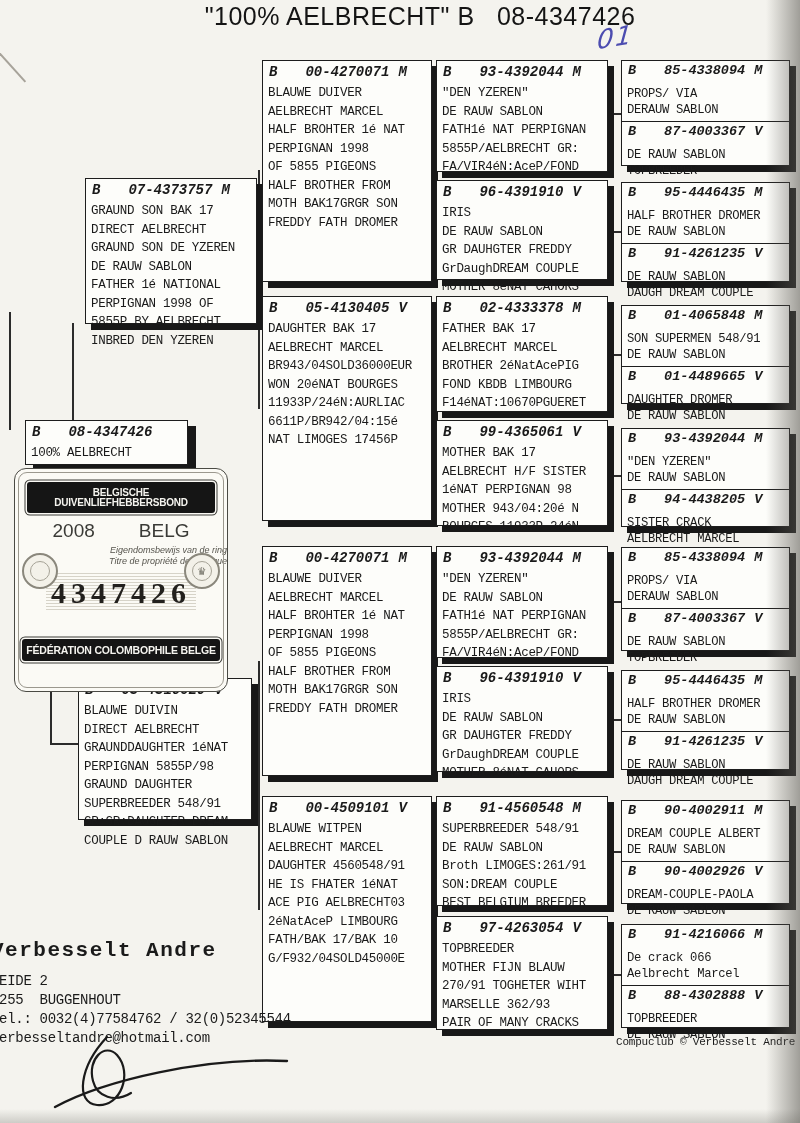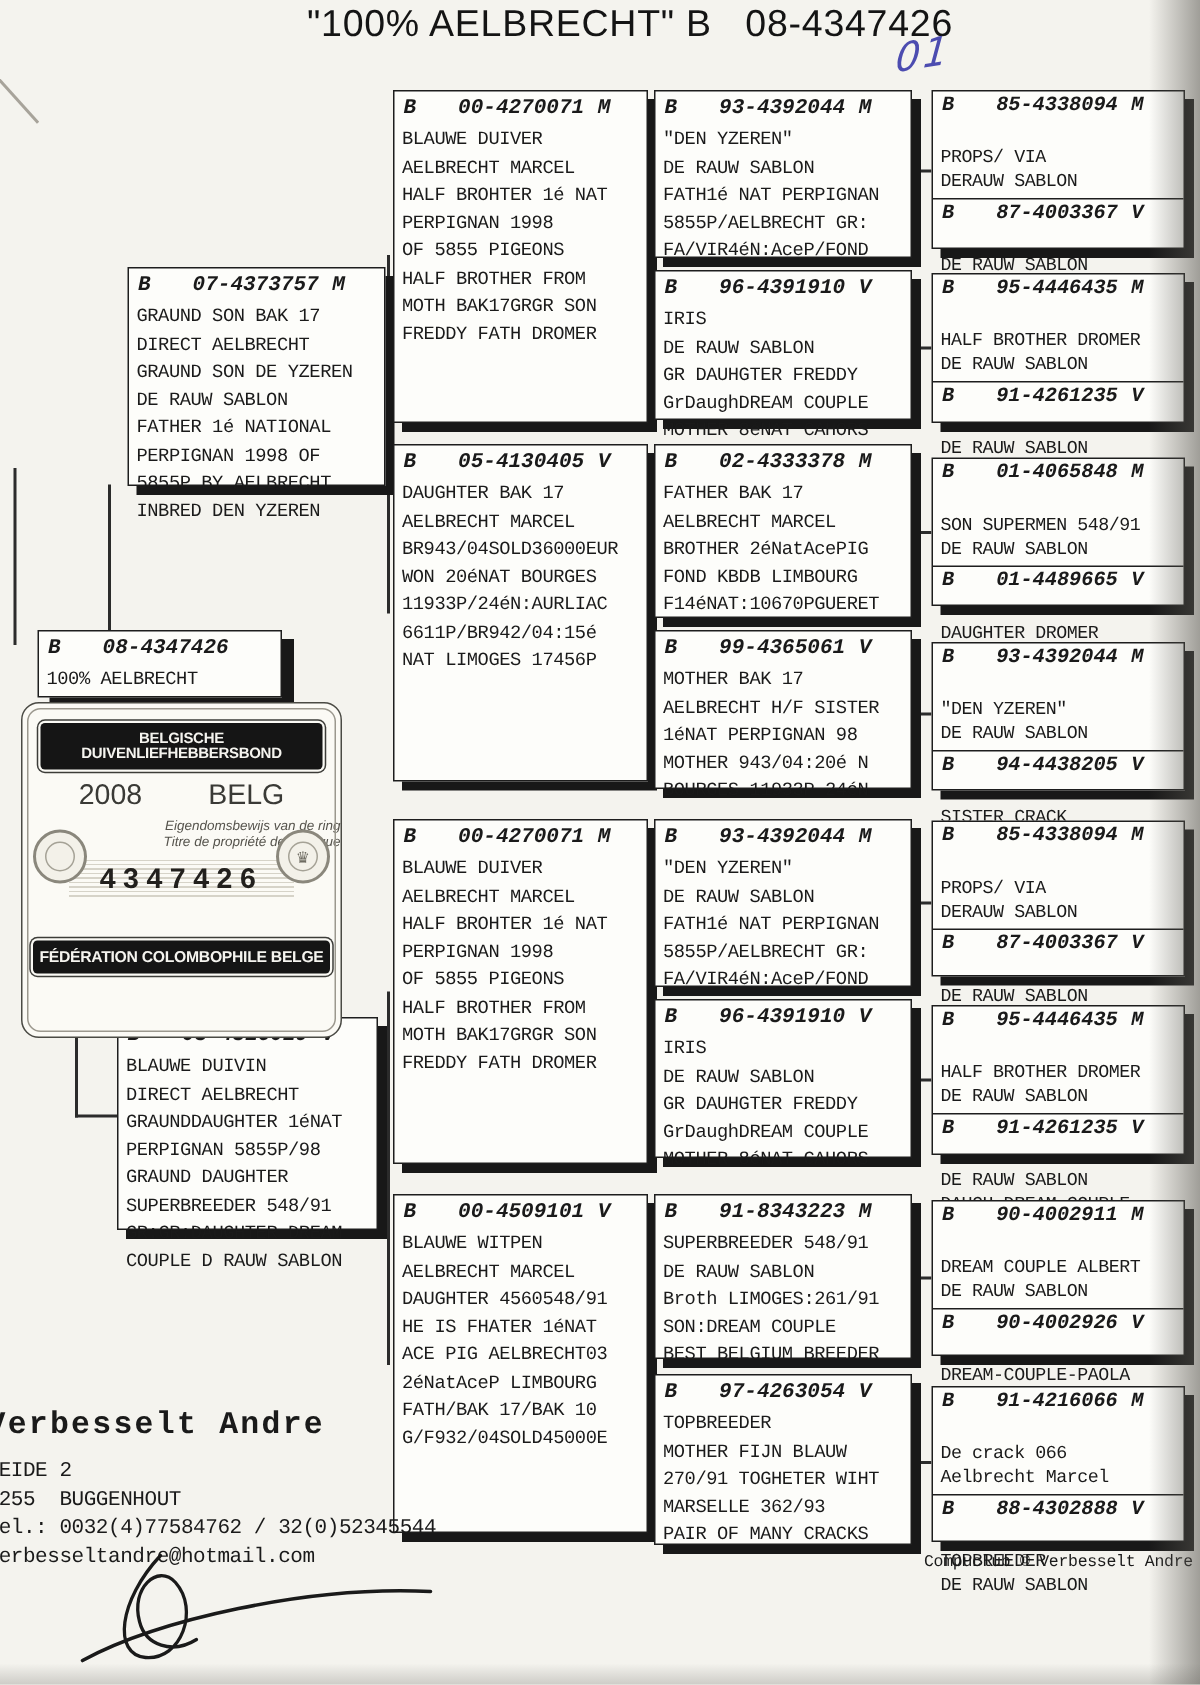--- a/index.html
+++ b/index.html
@@ -33,21 +33,21 @@
     font-size:14px;line-height:17px;white-space:pre;}
   .bh .c{margin-right:28px;margin-left:1px;}
   .bh .s{margin-left:9px;}
   .bb{font-size:12.5px;line-height:18.5px;letter-spacing:-.3px;
     white-space:pre-line;margin-top:3px;}
   
   .pbox.pair{padding:0;}
   .pair .half{padding:2px 4px 3px 5px;}
   .pair .half.second{border-top:1.5px solid #1d1d1d;}
   .pair .bh{font-size:13.5px;line-height:16px;}
-  .pair .bb{font-size:12.2px;line-height:15.5px;margin-top:19px;}
+  .pair .bb{font-size:12.2px;line-height:15.5px;margin-top:8px;}
   
   .vline,.hline{position:absolute;background:#2b2b2b;z-index:1;}
   .vline{width:1.5px;}
   .hline{height:1.5px;}
   
   .stamp{position:absolute;left:14px;top:468px;width:214px;height:224px;
     background:#fbfaf5;border:1.6px solid #4a4a44;border-radius:12px;
     box-sizing:border-box;z-index:3;}
   .stamp::before{content:"";position:absolute;inset:3px;border:1px solid #9b988e;
     border-radius:9px;pointer-events:none;}
@@ -57,21 +57,21 @@
     letter-spacing:-.2px;line-height:1;padding:6px 0 5px;border-radius:3px;
     box-shadow:0 0 0 1.5px #fbfaf5,0 0 0 2.5px #3c3c38;}
   .stamp-banner.bottom{width:198px;margin-top:27px;font-size:10.5px;}
   .stamp-year{display:flex;justify-content:center;gap:44px;margin-top:7px;
     font-family:"Liberation Sans",sans-serif;font-size:19px;color:#3a3a36;}
   .stamp-sub{margin-top:3px;text-align:right;color:#55534c;
     font-family:"Liberation Sans",sans-serif;font-style:italic;
     font-size:9px;line-height:11px;}
   .stamp-numbox{width:150px;margin:6px auto 0;padding:3px 0 2px;text-align:center;
     background:repeating-linear-gradient(0deg,#fbfaf5 0 2px,#d6d3c8 2px 3px);
-    font-family:Liberation Sans, sans-serif;font-weight:700;font-size:19px;
+    font-family:Liberation Serif, serif;font-weight:700;font-size:30px;
     letter-spacing:5px;color:#22201d;}
   .stamp-orn{position:absolute;width:32px;height:32px;border:2px solid #8a877c;
     border-radius:50%;top:84px;display:flex;align-items:center;justify-content:center;
     color:#6e6c62;font-size:15px;background:#f3f1e9;}
   .stamp-orn.left{left:7px;}
   .stamp-orn.right{right:7px;}
   .stamp-orn .inner{width:18px;height:18px;border:1px solid #a5a296;border-radius:50%;
     display:flex;align-items:center;justify-content:center;font-size:13px;}
   
   .owner{position:absolute;left:-9px;top:938px;z-index:2;}
@@ -225,21 +225,21 @@
 </div>
 <div class="pbox" style="left:436px;top:666px;width:172px;height:106px">
   <div class="bh"><span class="c">B</span><span class="r">96-4391910</span><span class="s">V</span></div>
   <div class="bb">IRIS
 DE RAUW SABLON
 GR DAUHGTER FREDDY
 GrDaughDREAM COUPLE
 MOTHER 8éNAT CAHORS</div>
 </div>
 <div class="pbox" style="left:436px;top:796px;width:172px;height:110px">
-  <div class="bh"><span class="c">B</span><span class="r">91-8343223</span><span class="s">M</span></div>
+  <div class="bh"><span class="c">B</span><span class="r">91-4560548</span><span class="s">M</span></div>
   <div class="bb">SUPERBREEDER 548/91
 DE RAUW SABLON
 Broth LIMOGES:261/91
 SON:DREAM COUPLE
 BEST BELGIUM BREEDER</div>
 </div>
 <div class="pbox" style="left:436px;top:916px;width:172px;height:114px">
   <div class="bh"><span class="c">B</span><span class="r">97-4263054</span><span class="s">V</span></div>
   <div class="bb">TOPBREEDER
 MOTHER FIJN BLAUW

